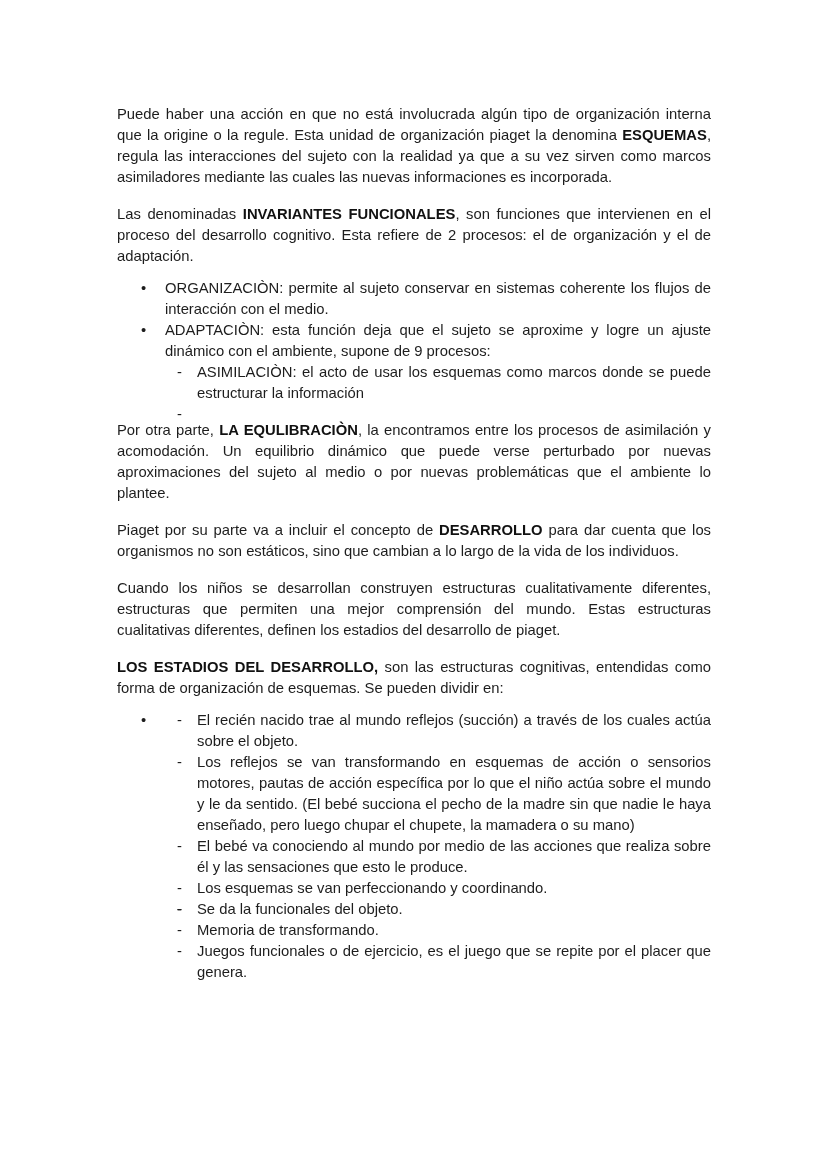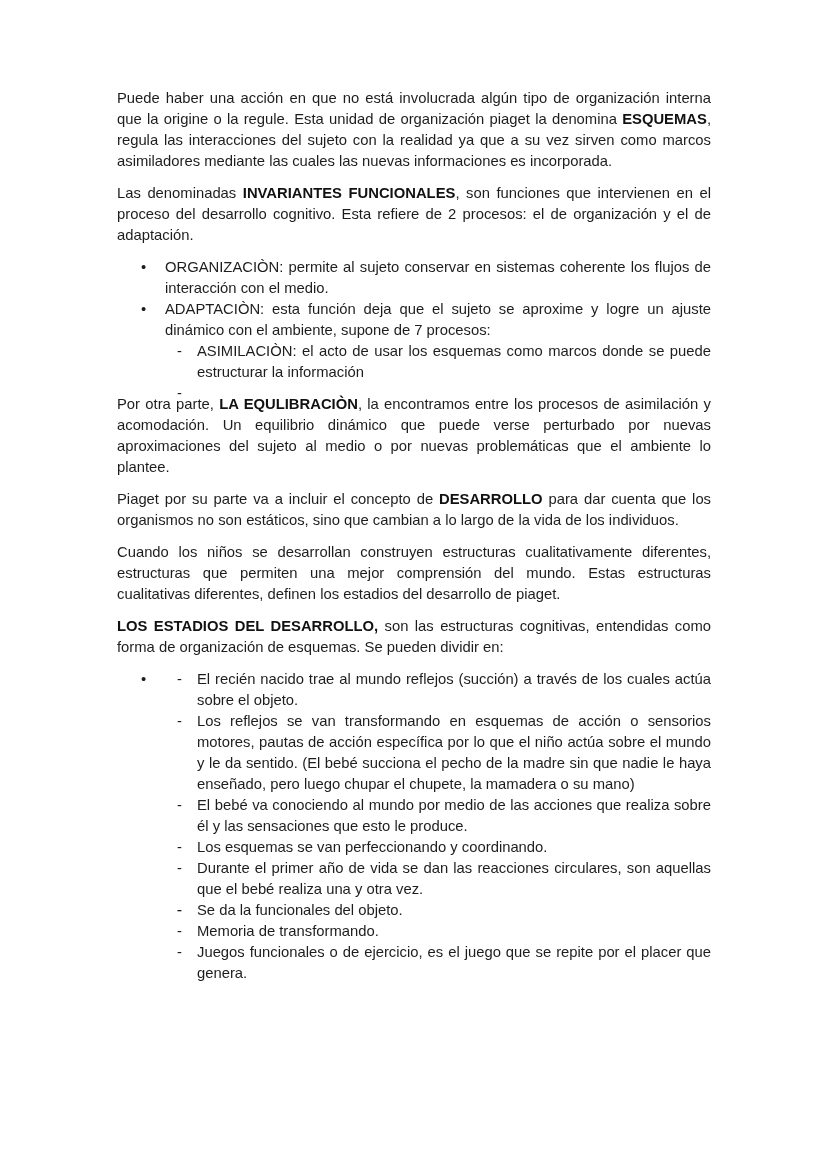--- a/index.html
+++ b/index.html
@@ -19,21 +19,21 @@
     left: 117px;
     top: 88px;
     width: 594px;
     font-family: "Liberation Sans", sans-serif;
     font-size: 14.8px;
     line-height: 21px;
     color: #1d1d1d;
     text-align: justify;
   }
   .para {
-    margin: 0 0 11px 0;
+    margin: 16px 0 11px 0;
   }
   .bold {
     font-weight: 700;
     color: #111111;
   }
   .list-block {
     margin: 0 0 11px 0;
   }
   .li-1 {
     position: relative;
@@ -67,21 +67,21 @@
 
     <p class="para"><span>Las denominadas </span><span class="bold">INVARIANTES FUNCIONALES</span><span>, son funciones que intervienen en el proceso del desarrollo cognitivo. Esta refiere de 2 procesos: el de organización y el de adaptación.</span></p>
 
     <div class="list-block">
       <div class="li-1">
         <span class="marker">•</span>
         <span>ORGANIZACIÒN: permite al sujeto conservar en sistemas coherente los flujos de interacción con el medio.</span>
       </div>
       <div class="li-1">
         <span class="marker">•</span>
-        <span>ADAPTACIÒN: esta función deja que el sujeto se aproxime y logre un ajuste dinámico con el ambiente, supone de 7 procesos:</span>
+        <span>ADAPTACIÒN: esta función deja que el sujeto se aproxime y logre un ajuste dinámico con el ambiente, supone de 9 procesos:</span>
       </div>
       <div class="li-2">
         <span class="marker">-</span>
         <span>ASIMILACIÒN: el acto de usar los esquemas como marcos donde se puede estructurar la información</span>
       </div>
       <div class="li-2">
         <span class="marker">-</span>
       </div>
     </div>
 
@@ -108,21 +108,20 @@
       <div class="li-2">
         <span class="marker">-</span>
         <span>El bebé va conociendo al mundo por medio de las acciones que realiza sobre él y las sensaciones que esto le produce.</span>
       </div>
       <div class="li-2">
         <span class="marker">-</span>
         <span>Los esquemas se van perfeccionando y coordinando.</span>
       </div>
       <div class="li-2">
         <span class="marker">-</span>
-        <span>Durante el primer año de vida se dan las reacciones circulares, son aquellas que el bebé realiza una y otra vez.</span>
       </div>
       <div class="li-2">
         <span class="marker">-</span>
       </div>
       <div class="li-2">
         <span class="marker">-</span>
         <span>Se da la funcionales del objeto.</span>
       </div>
       <div class="li-2">
         <span class="marker">-</span>

